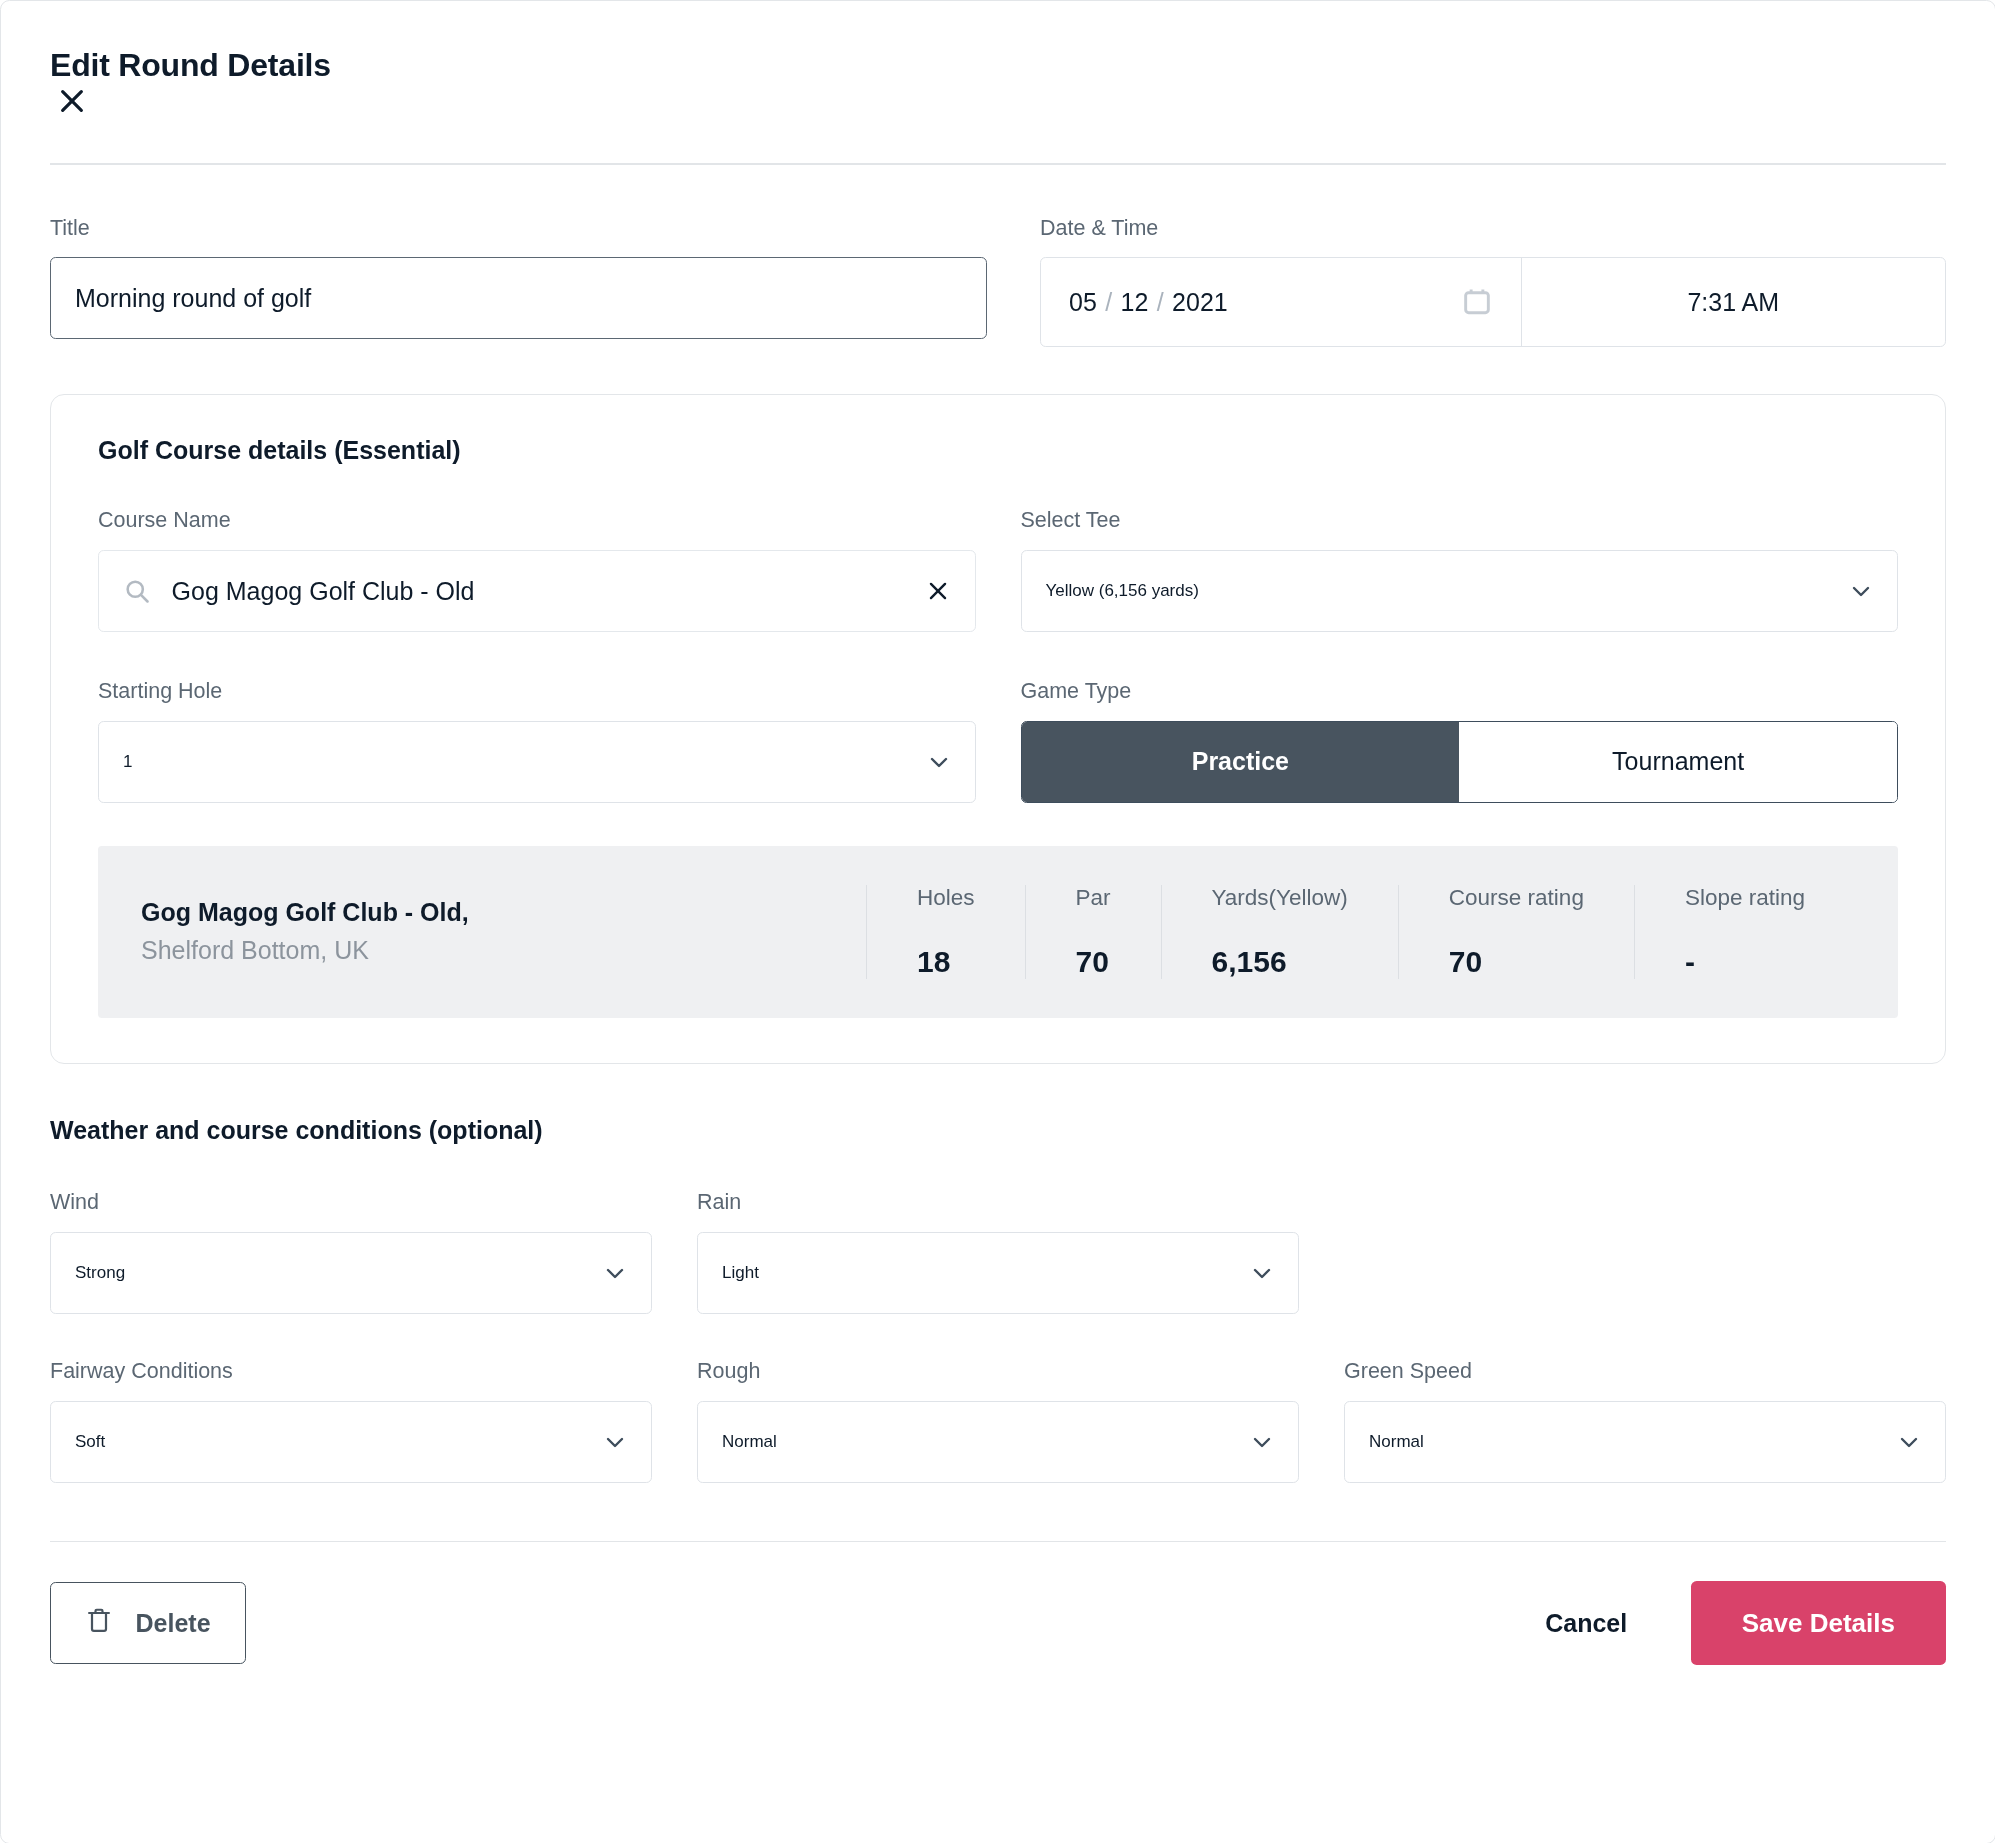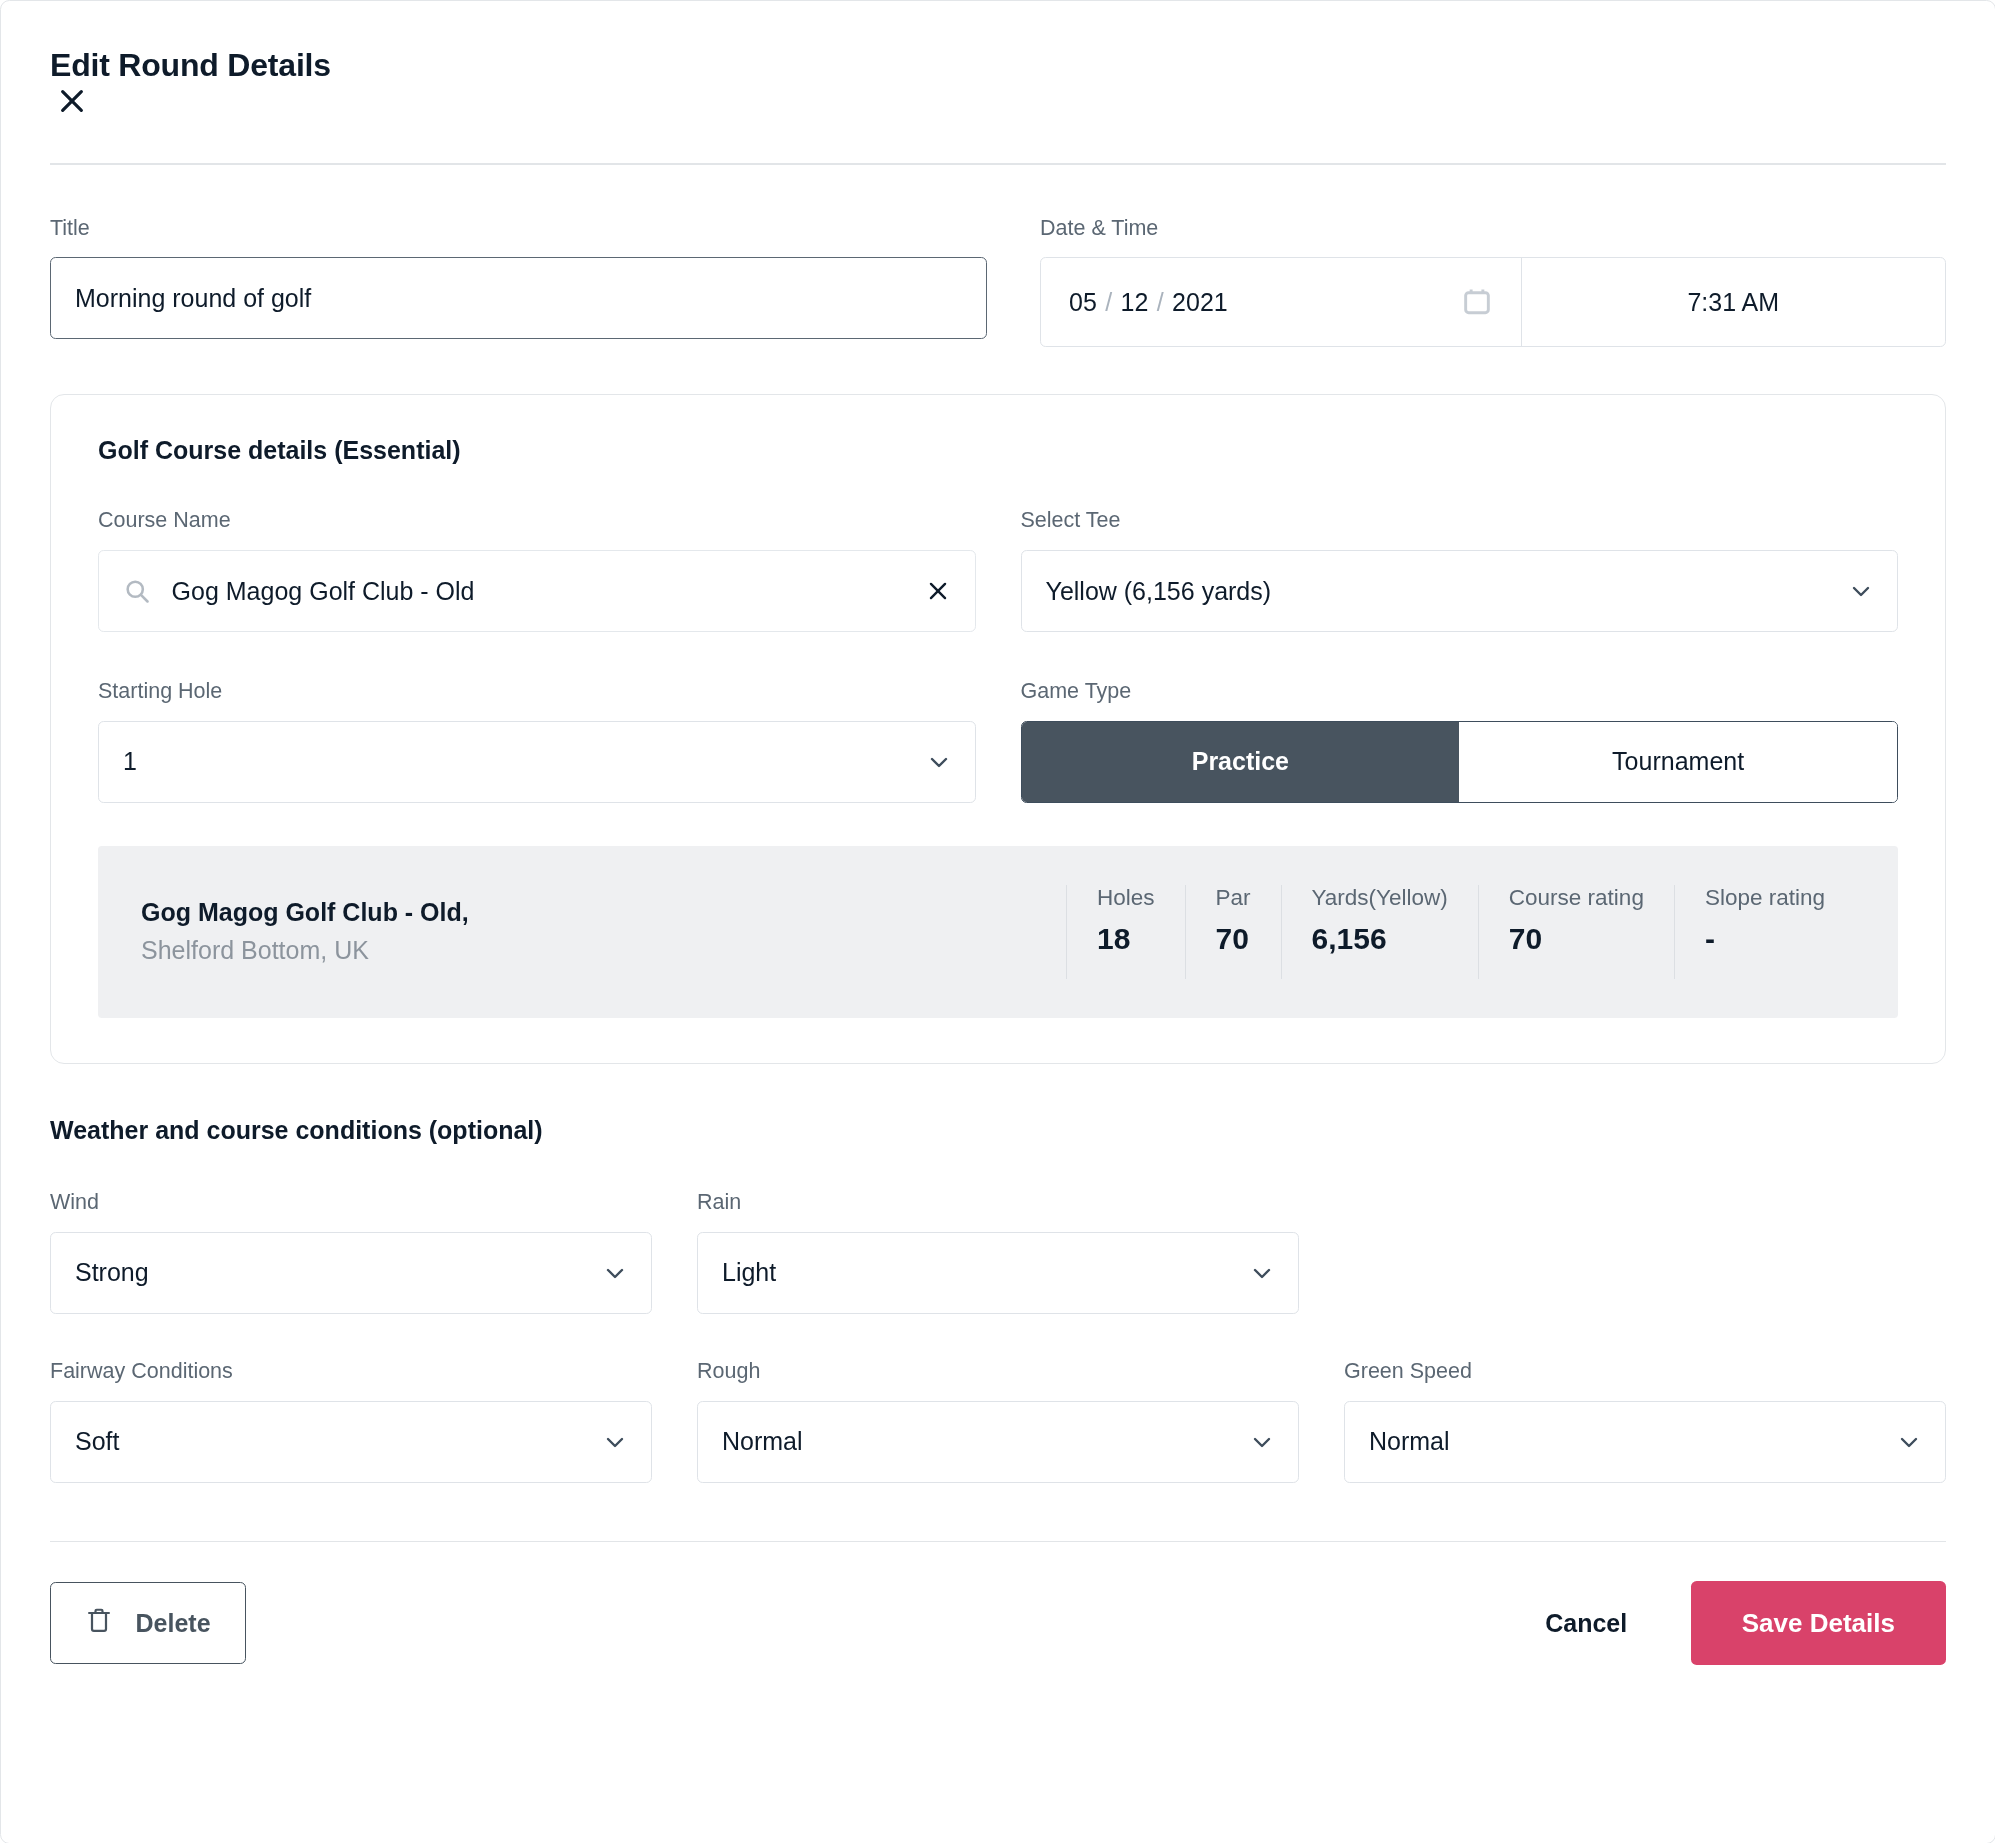--- a/index.html
+++ b/index.html
@@ -86,21 +86,21 @@
     height: 82px;
     border: 1.9px solid #dfe3e8;
     border-radius: 5.6px;
     background: #fff;
     display: flex;
     align-items: center;
     padding: 0 24px;
     cursor: pointer;
   }
   .select-value {
-    font-size: 25px;
+    font-size: 17px;
     color: #0e1b2a;
     flex: 1;
   }
   .chev {
     width: 24px;
     height: 24px;
     flex: 0 0 auto;
     color: #3e4d5c;
     display: flex;
     align-items: center;
@@ -250,26 +250,26 @@
     color: #0e1b2a;
     line-height: 1.5;
   }
   .summary-loc {
     font-size: 25px;
     color: #8c949d;
     line-height: 1.5;
   }
   .summary-stat {
     text-align: center;
-    padding: 0 30px;
+    padding: 0 50px;
     border-left: 1.9px solid #dcdfe3;
     min-height: 94px;
     display: flex;
     flex-direction: column;
-    justify-content: flex-start;
+    justify-content: space-between;
   }
   .stat-label {
     font-size: 22.5px;
     color: #5b6773;
     margin-bottom: 11.2px;
     white-space: nowrap;
   }
   .stat-value {
     font-size: 30px;
     font-weight: bold;

